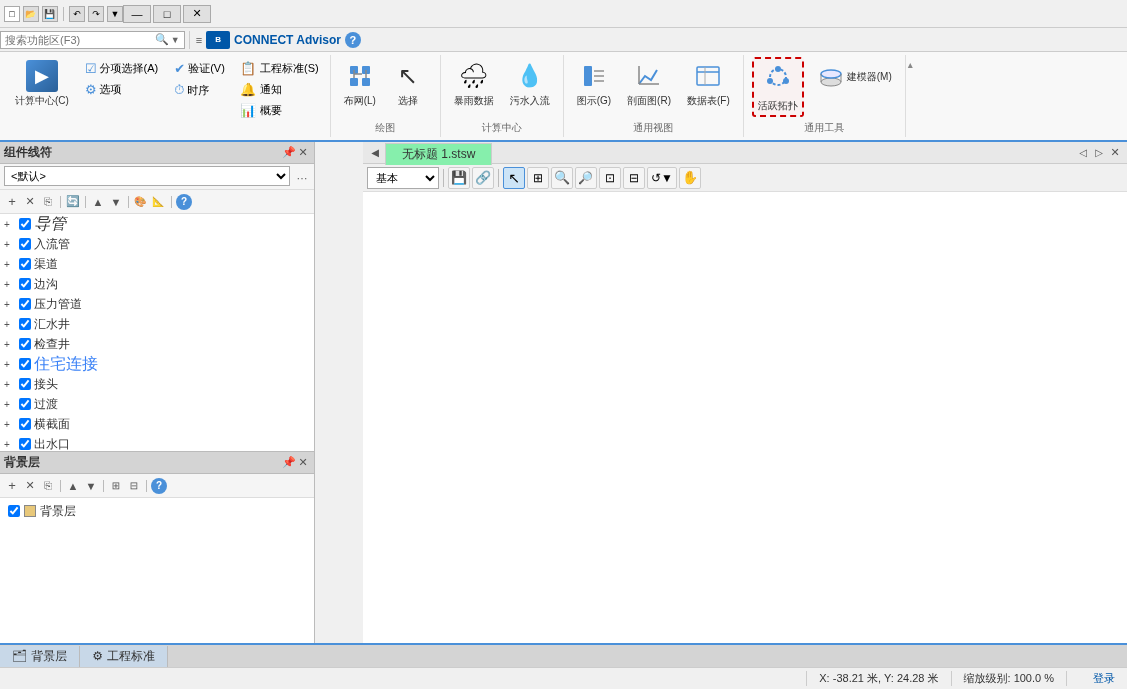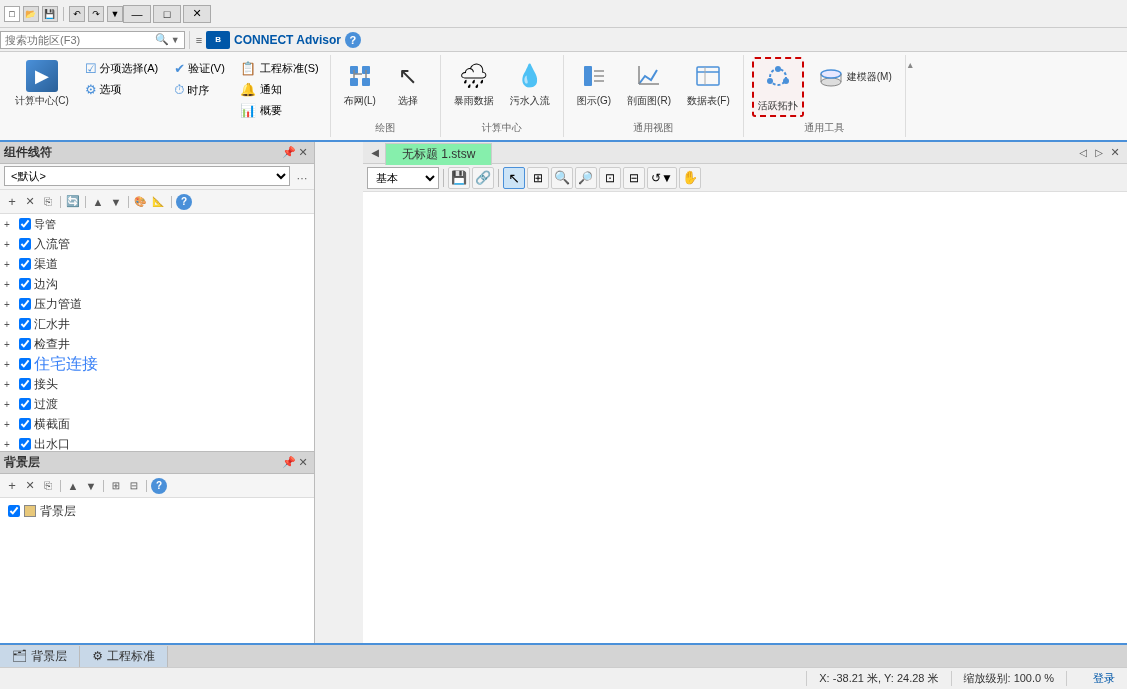--- a/index.html
+++ b/index.html
@@ -245,21 +245,21 @@
         <div style="width:16px;height:16px;display:flex;align-items:center;justify-content:center;cursor:pointer;font-size:10px;color:#555;">📐</div>
         <div style="width:1px;height:12px;background:#bbb;margin:0 2px;"></div>
         <div style="width:16px;height:16px;border-radius:50%;background:#4a90d9;color:white;display:flex;align-items:center;justify-content:center;font-size:10px;font-weight:bold;cursor:pointer;">?</div>
       </div>
 
       <div style="flex:1;overflow-y:auto;background:white;">
         <div id="comp-list-container">
             <div style="display: flex; align-items: center; gap: 3px; padding: 1px 4px; height: 20px; cursor: pointer;">
               <span style="width: 12px; font-size: 10px; color: rgb(85, 85, 85); cursor: pointer;">+</span>
               <input type="checkbox" checked="" style="width: 12px; height: 12px; cursor: pointer; appearance: auto;">
-              <span style="font-size: 11px; color: rgb(51, 51, 51);">导管</span>
+              <span style="font-size: 16px; color: rgb(51, 51, 51); font-style: italic;">导管</span>
             </div>
             <div style="display: flex; align-items: center; gap: 3px; padding: 1px 4px; height: 20px; cursor: pointer;">
               <span style="width: 12px; font-size: 10px; color: rgb(85, 85, 85); cursor: pointer;">+</span>
               <input type="checkbox" checked="" style="width: 12px; height: 12px; cursor: pointer; appearance: auto;">
               <span style="font-size: 12px; color: rgb(51, 51, 51);">入流管</span>
             </div>
             <div style="display: flex; align-items: center; gap: 3px; padding: 1px 4px; height: 20px; cursor: pointer;">
               <span style="width: 12px; font-size: 10px; color: rgb(85, 85, 85); cursor: pointer;">+</span>
               <input type="checkbox" checked="" style="width: 12px; height: 12px; cursor: pointer; appearance: auto;">
               <span style="font-size: 12px; color: rgb(51, 51, 51);">渠道</span>

